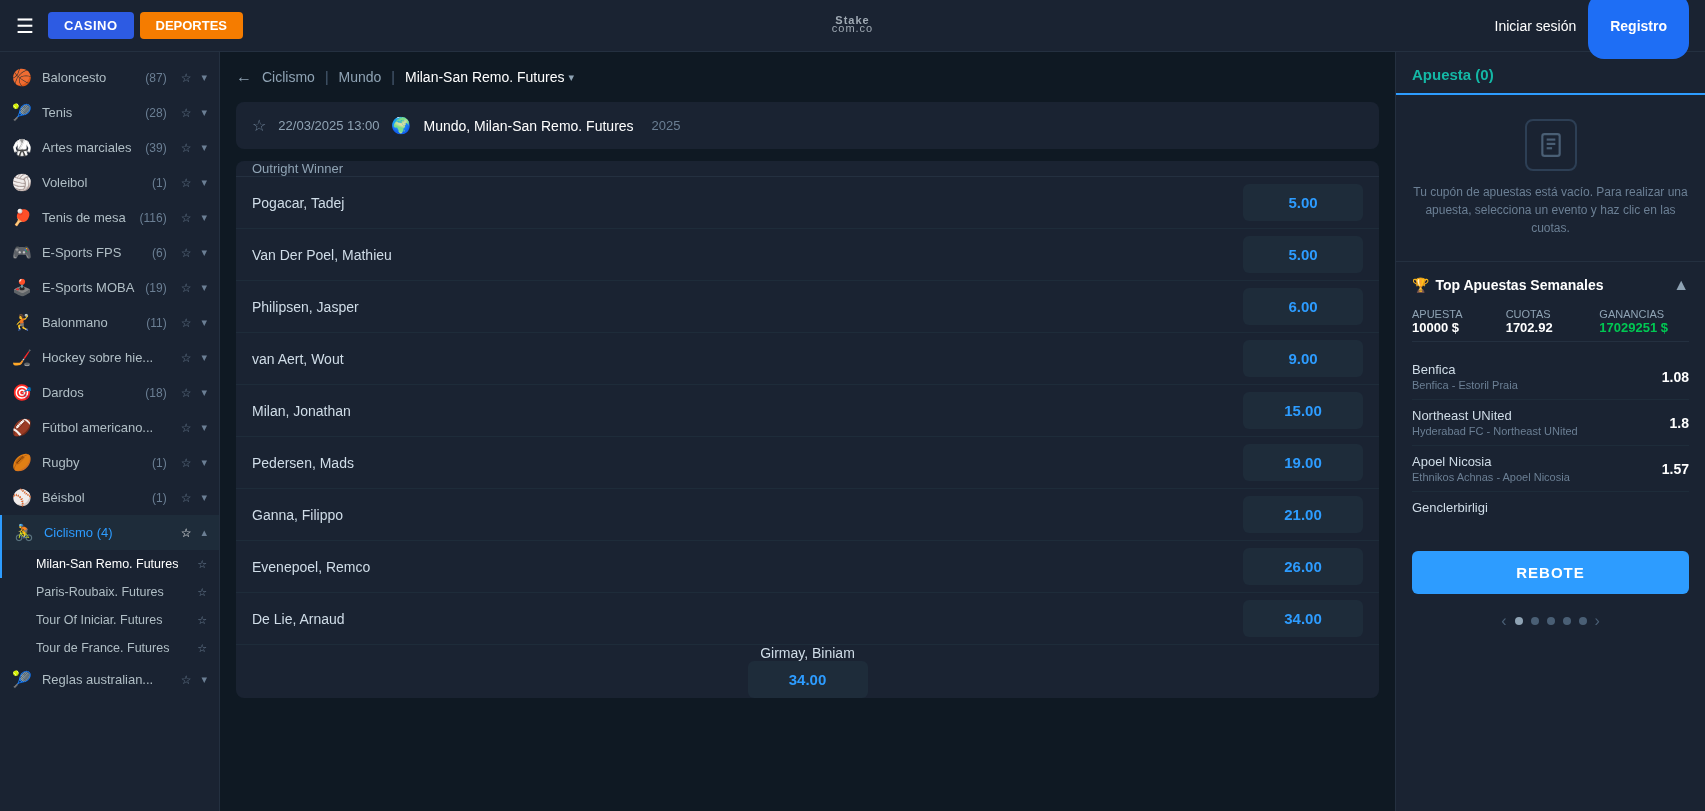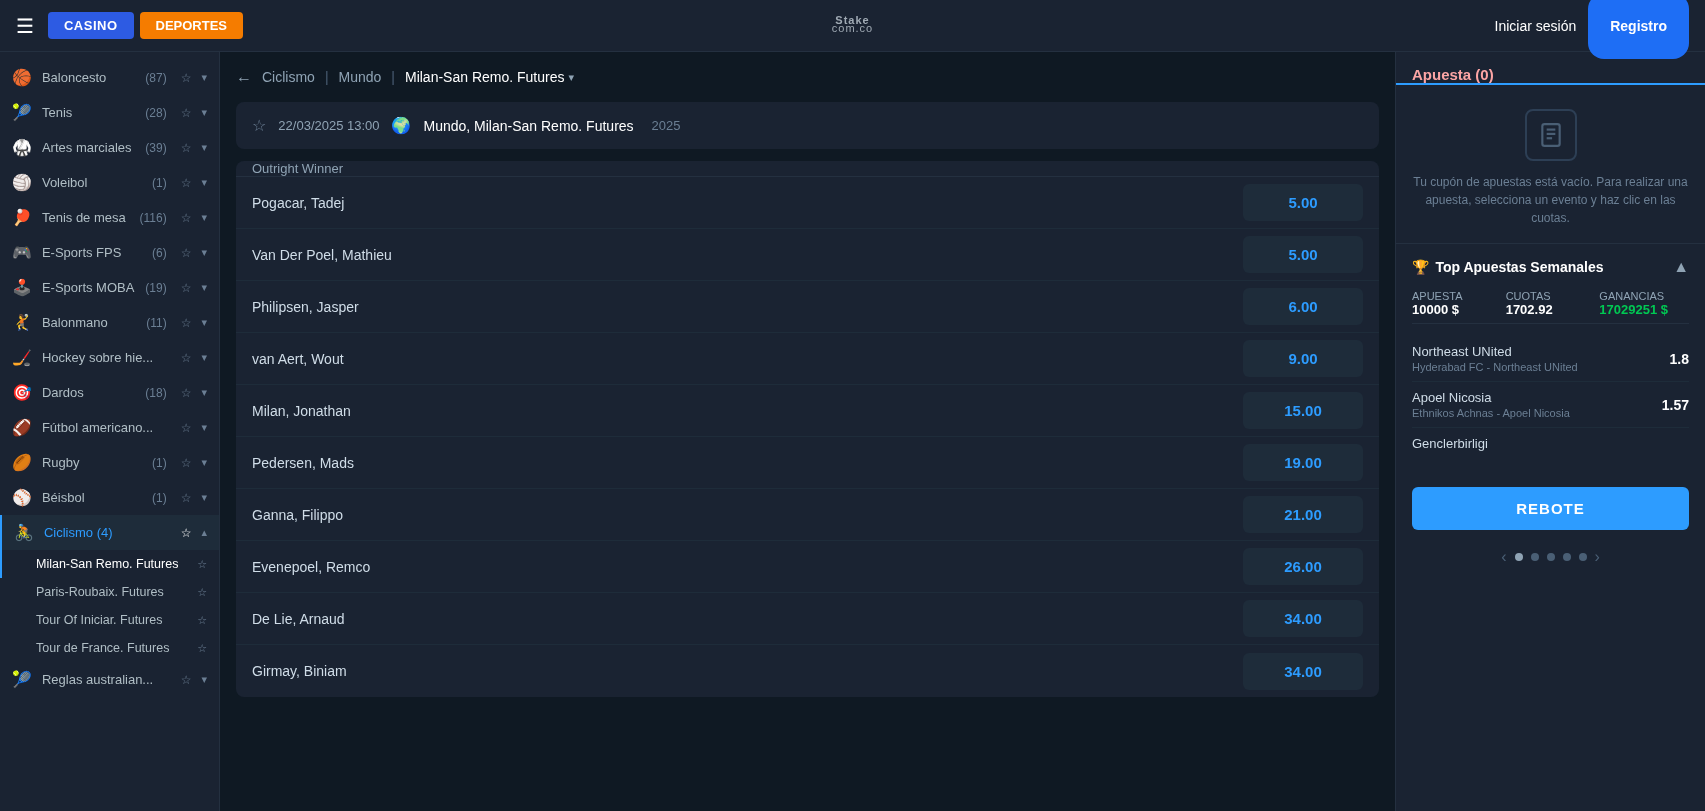--- a/index.html
+++ b/index.html
@@ -202,21 +202,21 @@
       color: #8fa3b4;
       border-bottom: 1px solid #243040;
     }
     .odds-row {
       display: flex;
       align-items: center;
       padding: 0 16px;
       border-bottom: 1px solid #1e2c3a;
       min-height: 52px;
     }
-    .odds-row:last-child { border-bottom: none; }
+    .odds-row:last-child { border-bottom: none; flex-direction: column; }
     .odds-name {
       flex: 1;
       font-size: 14px;
       color: #d0dde8;
     }
     .odds-btn {
       background: #1e2c3a;
       border: none;
       color: #2d9cff;
       padding: 10px 28px;
@@ -241,27 +241,27 @@
     }
     .right-panel::-webkit-scrollbar { width: 4px; }
     .right-panel::-webkit-scrollbar-track { background: #1a2332; }
     .right-panel::-webkit-scrollbar-thumb { background: #2d3f55; border-radius: 4px; }
 
     .bet-header {
       padding: 14px 16px 0;
       border-bottom: 2px solid #2d9cff;
       margin-bottom: 0;
     }
-    .bet-title { font-size: 15px; font-weight: 600; color: #fca5a5; }
+    .bet-title { font-size: 15px; font-weight: 600; color: #14b8a6; padding-bottom: 10px; }
 
     .bet-empty {
       display: flex;
       flex-direction: column;
       align-items: center;
-      padding: 24px 16px 16px;
+      padding: 24px 16px 24px;
       border-bottom: 1px solid #243040;
     }
     .bet-empty-icon {
       width: 52px;
       height: 52px;
       border: 2px solid #2d3f55;
       border-radius: 8px;
       display: flex;
       align-items: center;
       justify-content: center;
@@ -617,20 +617,27 @@
           <span class="col-val">1702.92</span>
         </div>
         <div>
           <span>GANANCIAS</span>
           <span class="col-val green">17029251 $</span>
         </div>
       </div>
 
       <div class="apuesta-item">
         <div class="apuesta-info">
+          <div class="apuesta-team">Benfica</div>
+          <div class="apuesta-match">Benfica - Estoril Praia</div>
+        </div>
+        <div class="apuesta-odds">1.08</div>
+      </div>
+      <div class="apuesta-item">
+        <div class="apuesta-info">
           <div class="apuesta-team">Northeast UNited</div>
           <div class="apuesta-match">Hyderabad FC - Northeast UNited</div>
         </div>
         <div class="apuesta-odds">1.8</div>
       </div>
       <div class="apuesta-item">
         <div class="apuesta-info">
           <div class="apuesta-team">Apoel Nicosia</div>
           <div class="apuesta-match">Ethnikos Achnas - Apoel Nicosia</div>
         </div>

